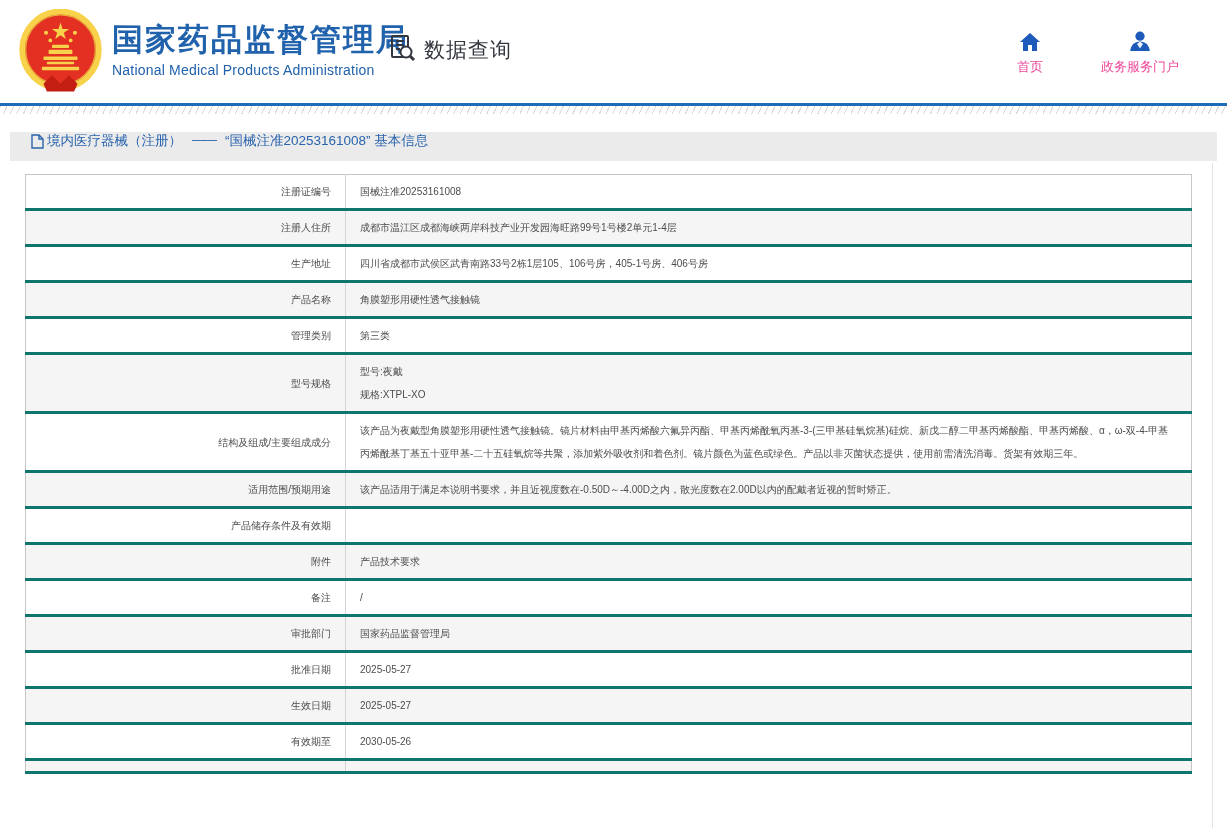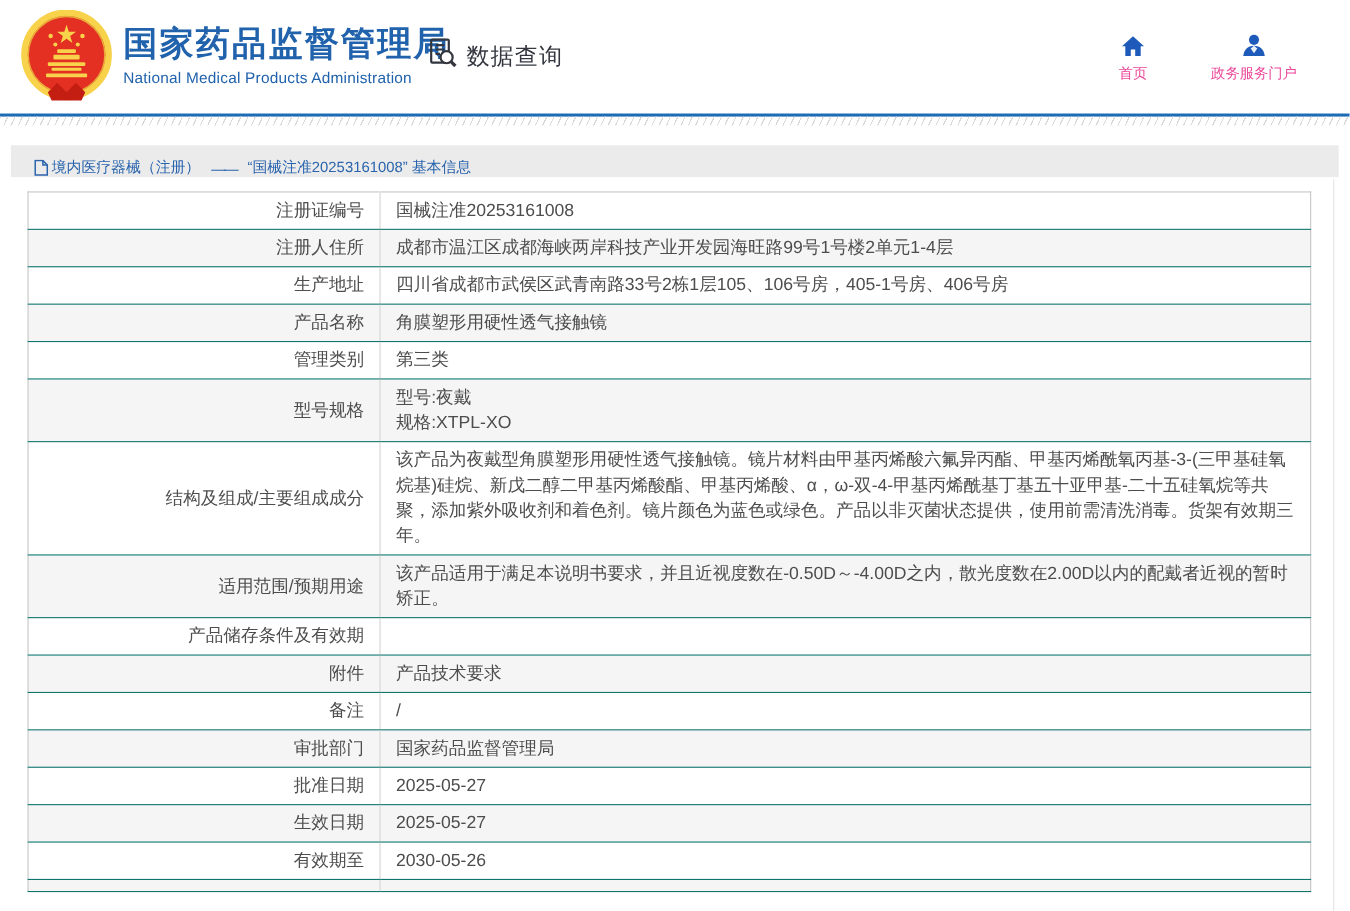--- a/index.html
+++ b/index.html
@@ -19,31 +19,31 @@
   .nav-item .glyph { height:22px; display:flex; align-items:flex-end; }
   .nav-label { font-size:13px; color:#ec4899; margin-top:6px; white-space:nowrap; }
 
   
   .blue-line { height:3px; background:#1e6cb5; }
   .hatch-band { height:8px; background:
     repeating-linear-gradient(115deg,#d9d9d9 0 1px,transparent 1px 6px); }
 
   
   .breadcrumb-bar { margin:18px 10px 0 10px; height:29px; background:#ebebeb;
-    display:flex; align-items:flex-end; padding-left:21px; }
+    display:flex; align-items:flex-start; padding-left:21px; }
   .breadcrumb-bar, .breadcrumb-bar * { font-size:13.5px; color:#2a64ad; }
   .crumb { display:flex; align-items:center; gap:3px; }
   .crumb-link { cursor:pointer; }
   .crumb-sep { margin:0 10px; letter-spacing:-2px; }
 
   
   .table-wrap { margin:13px 0 0 25px; }
   table.info { width:1167px; border-collapse:collapse; border:1px solid #c6c6c6;
     table-layout:fixed; }
-  td { border-bottom:1px solid #0f766e; font-size:16px; color:#4d4d4d;
+  td { border-bottom:3px solid #0f766e; font-size:10px; color:#4d4d4d;
     padding:5px 14px; line-height:23px; vertical-align:middle; }
   td.label-cell { width:320px; text-align:right; border-right:1px solid #d4d4d4;
     white-space:nowrap; }
   td.value-cell { text-align:left; white-space:pre-line; word-break:break-all; }
   tr:nth-child(even) { background:#f5f5f5; }
   tr:nth-child(odd) { background:#fff; }
 
   .right-divider { position:absolute; top:163px; bottom:0; right:14px;
     width:0; border-left:1px solid #e3e3e3; }
 </style>

